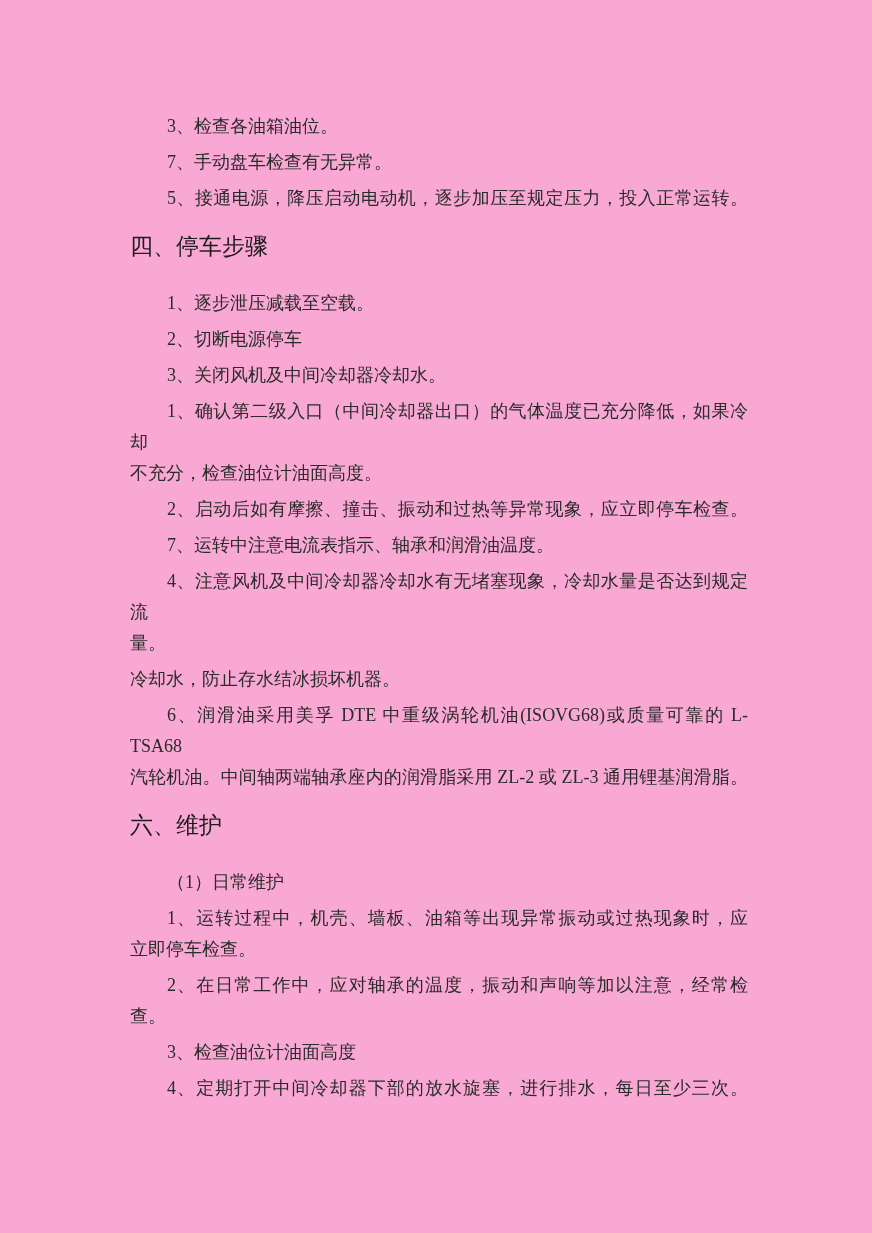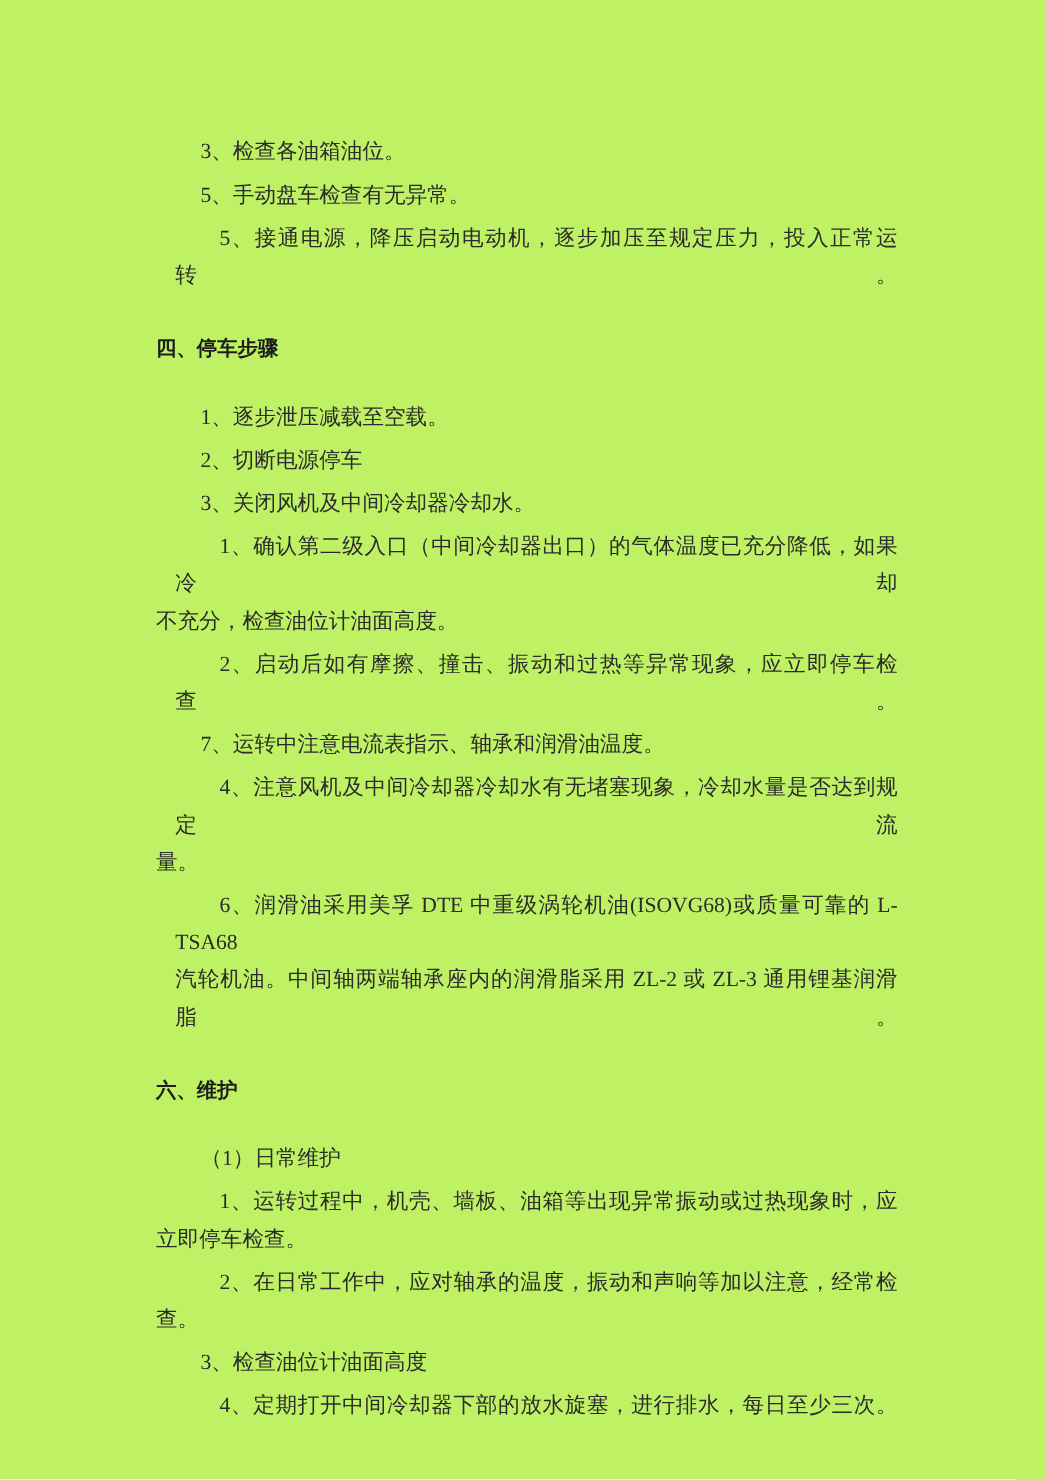--- a/index.html
+++ b/index.html
@@ -1,49 +1,49 @@
 <!DOCTYPE html>
 <html><head>
 <meta charset="utf-8">
 <style>
   html, body { margin: 0; padding: 0; background: #ffffff; }
   .page {
     position: relative;
     width: 872px;
     height: 1233px;
-    background: #bef264;
+    background: #f9a8d4;
     box-sizing: border-box;
     padding: 111px 124px 0 130px;
     font-family: "Liberation Serif", "DejaVu Serif", serif;
     font-size: 18px;
     color: #2b2b2b;
     overflow: hidden;
   }
   .para { margin: 0 0 5px 0; }
   .line { line-height: 31px; min-height: 31px; }
   .indent { text-indent: 37px; }
-  .fill { text-align: justify; text-align-last: justify; margin-left: 16px; }
+  .fill { text-align: justify; text-align-last: justify; }
   .heading {
-    font-weight: bold;
-    font-size: 17px;
+    font-weight: normal;
+    font-size: 23px;
     line-height: 34px;
-    margin: 29px 0 24px 0;
+    margin: 16px 0 24px 0;
     color: #1c1c1c;
   }
 </style>
 </head>
 <body>
 
 <div class="page">
 
   <div class="para">
       <div class="line indent">3、检查各油箱油位。</div>
     </div>
   <div class="para">
-      <div class="line indent">5、手动盘车检查有无异常。</div>
+      <div class="line indent">7、手动盘车检查有无异常。</div>
     </div>
   <div class="para">
       <div class="line indent fill">5、接通电源，降压启动电动机，逐步加压至规定压力，投入正常运转。</div>
     </div>
 
   <div class="heading">四、停车步骤</div>
   <div class="para">
       <div class="line indent">1、逐步泄压减载至空载。</div>
     </div>
   <div class="para">
@@ -61,20 +61,21 @@
       <div class="line indent fill">2、启动后如有摩擦、撞击、振动和过热等异常现象，应立即停车检查。</div>
     </div>
   <div class="para">
       <div class="line indent">7、运转中注意电流表指示、轴承和润滑油温度。</div>
     </div>
   <div class="para">
     <div class="line indent fill">4、注意风机及中间冷却器冷却水有无堵塞现象，冷却水量是否达到规定流</div>
     <div class="line">量。</div>
   </div>
   <div class="para">
+    <div class="line">冷却水，防止存水结冰损坏机器。</div>
   </div>
   <div class="para">
     <div class="line indent fill">6、润滑油采用美孚 DTE 中重级涡轮机油(ISOVG68)或质量可靠的 L-TSA68</div>
     <div class="line fill">汽轮机油。中间轴两端轴承座内的润滑脂采用 ZL-2 或 ZL-3 通用锂基润滑脂。</div>
   </div>
 
   <div class="heading">六、维护</div>
   <div class="para">
       <div class="line indent">（1）日常维护</div>
     </div>

